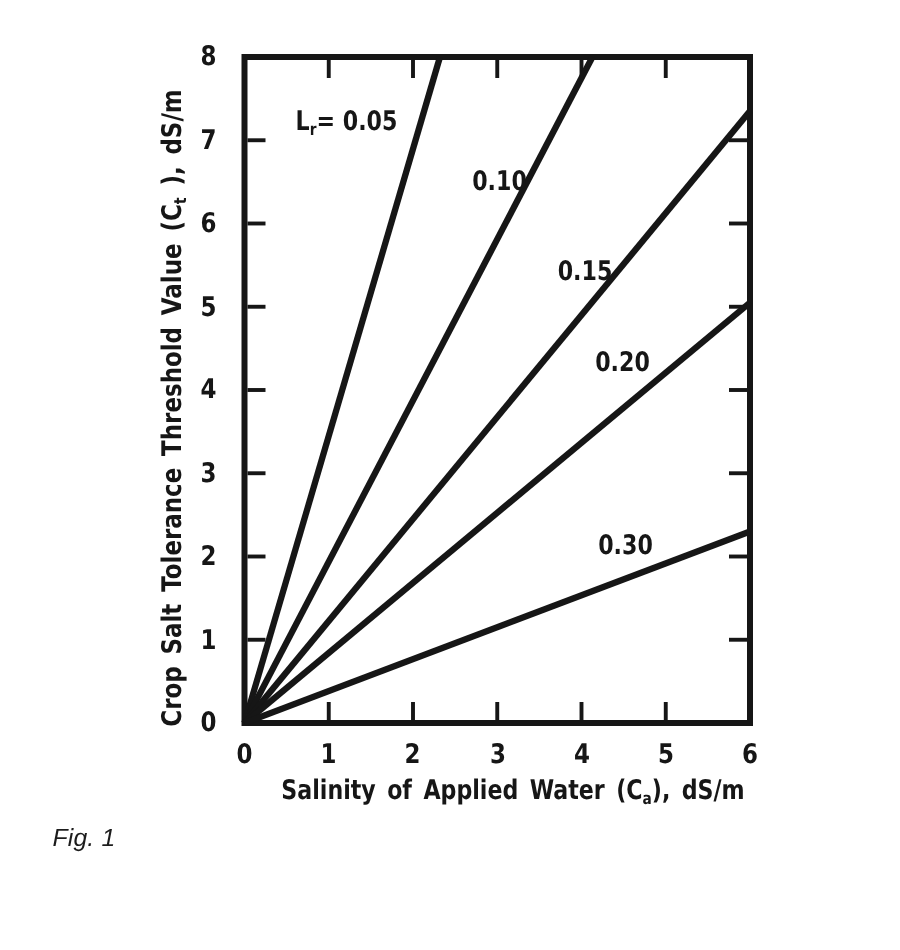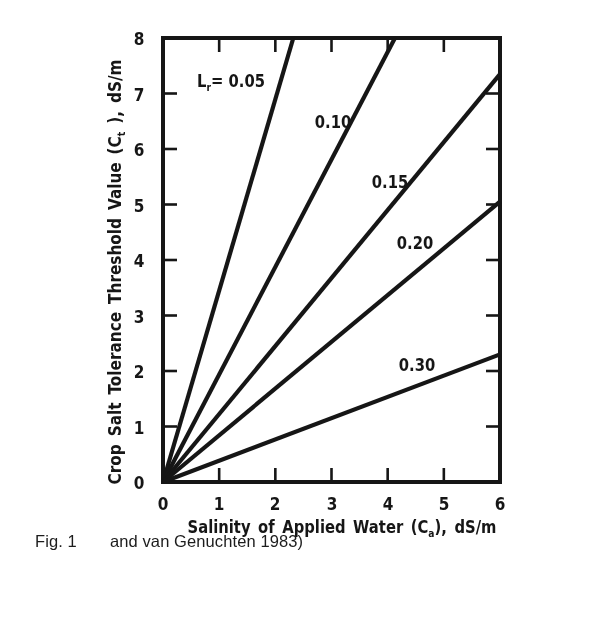--- a/index.html
+++ b/index.html
@@ -47,28 +47,29 @@
     position: absolute;
     font-weight: 700;
     font-size: 18px;
     color: #161616;
     white-space: nowrap;
     transform: translate(-50%, -50%) scaleX(0.82);
   }
   .caption {
     position: absolute;
     left: 35px;
-    top: 530px;
+    top: 548px;
     width: 545px;
     display: flex;
     font-family: "Liberation Sans", sans-serif;
     font-size: 16.5px;
     line-height: 22px;
     color: #1c1c1c;
     letter-spacing: 0.1px;
+    font-style: italic;
   }
   .fig-tag { flex: 0 0 75px; }
   .cap-lines { flex: 1 1 auto; white-space: nowrap; }
   .caption sub { font-size: 11px; vertical-align: -0.25em; }
 </style>
 </head>
 <body>
 
 <div class="page">
 
@@ -137,17 +138,16 @@
       <div class="line-label" style="left: 230.962px; top: 82.4px;"><span>L</span><sub>r</sub><span>=&nbsp;</span><span>0.05</span></div>
       <div class="line-label" style="left: 333.185px; top: 121.25px;">0.10</div>
       <div class="line-label" style="left: 389.913px; top: 181.19px;">0.15</div>
       <div class="line-label" style="left: 415.188px; top: 242.24px;">0.20</div>
       <div class="line-label" style="left: 416.873px; top: 363.785px;">0.30</div>
     </div>
 
   <div class="caption">
     <div class="fig-tag">Fig. 1</div>
     <div class="cap-lines">
-      <div>and van Genuchten 1983)</div>
     </div>
   </div>
 
 </div>
 
 </body></html>

